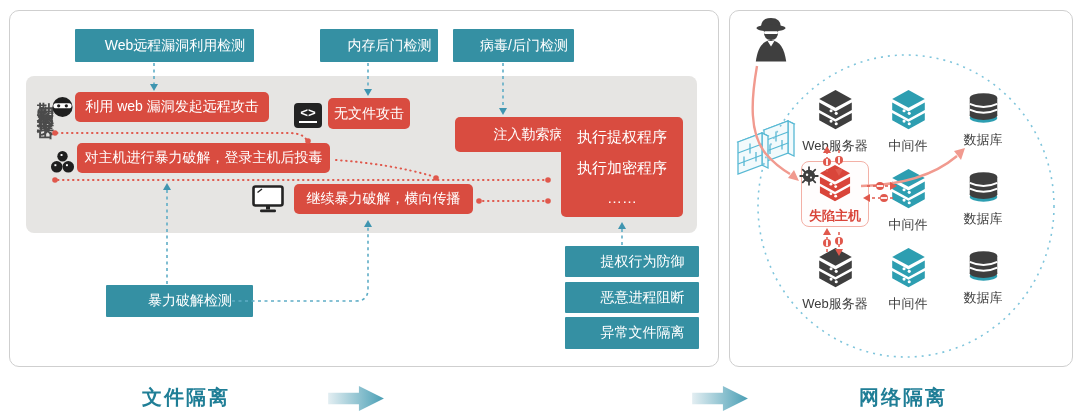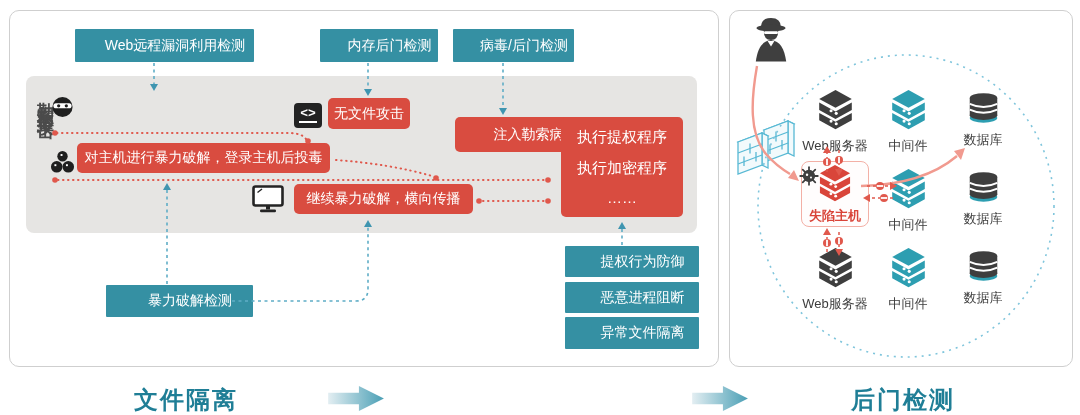--- a/index.html
+++ b/index.html
@@ -20,21 +20,21 @@
   .code-chip{position:absolute;background:#232323;color:#fff;border-radius:4px;
              display:flex;align-items:center;justify-content:center;font-weight:bold;font-size:13px;
              font-family:"Liberation Mono",monospace;}
   .code-chip span{border-bottom:2px solid #fff;padding:0 1px 1px 1px;line-height:12px;}
   svg.overlay{position:absolute;left:0;top:0;pointer-events:none;}
   .grid-cell{position:absolute;width:84px;display:flex;flex-direction:column;align-items:center;}
   .grid-cell .lbl{margin-top:3px;font-size:13px;color:#3c3c3c;white-space:nowrap;}
   #compromised-box{position:absolute;border:1.2px solid #f3b0a6;border-radius:8px;background:#fffdfd;
                    display:flex;flex-direction:column;align-items:center;}
   #compromised-box .lbl{font-size:13px;font-weight:bold;color:#d9453a;margin-top:1px;white-space:nowrap;}
-  .stage-label{position:absolute;width:140px;text-align:center;font-size:24px;font-weight:bold;color:#1f7e96;letter-spacing:2px;}
+  .stage-label{position:absolute;width:140px;text-align:center;font-size:20px;font-weight:bold;color:#1f7e96;letter-spacing:2px;}
 </style>
 </head>
 <body>
 
 <div id="canvas">
 
   <div id="left-panel" class="panel"></div>
   <div id="right-panel" class="panel"></div>
   <div id="gray-zone"></div>
 
@@ -45,20 +45,21 @@
   <div class="teal-box" style="left:453px;top:29px;width:100px;height:33px;">病毒/后门检测</div>
 
   <span class="icon-abs" style="left:51px;top:93px;">
     <svg width="23" height="28" viewBox="0 0 24 26">
         <circle cx="12" cy="13" r="10.5" fill="#1f1f1f"></circle>
         <rect x="2.5" y="9" width="19" height="5.4" rx="2.7" fill="#fff"></rect>
         <circle cx="8" cy="11.7" r="1.7" fill="#1f1f1f"></circle>
         <circle cx="16" cy="11.7" r="1.7" fill="#1f1f1f"></circle>
       </svg>
   </span>
+  <div class="red-box" style="left:75px;top:92px;width:194px;height:30px;">利用 web 漏洞发起远程攻击</div>
 
   <div class="code-chip" style="left:294px;top:103px;width:28px;height:25px;">
       <span>&lt;&gt;</span>
     </div>
   <div class="red-box" style="left:328px;top:98px;width:82px;height:31px;">无文件攻击</div>
 
   <div class="red-box" style="left:455px;top:117px;width:97px;height:35px;padding-left:32px;">注入勒索病毒</div>
 
   <div class="red-box big-red" style="left:561px;top:117px;width:122px;height:100px;">
     <div>执行提权程序</div>
@@ -349,15 +350,15 @@
   <span class="icon-abs" style="left:328px;top:386px;">
     <svg width="58" height="25" viewBox="0 0 60 26">
         <polygon points="0,7 32,7 32,0 58,13 32,26 32,19 0,19" fill="url(#ag)"></polygon>
       </svg>
   </span>
   <span class="icon-abs" style="left:692px;top:386px;">
     <svg width="58" height="25" viewBox="0 0 60 26">
         <polygon points="0,7 32,7 32,0 58,13 32,26 32,19 0,19" fill="url(#ag)"></polygon>
       </svg>
   </span>
-  <div class="stage-label" style="left:833px;top:384px;">后门检测</div>
+  <div class="stage-label" style="left:833px;top:384px;">网络隔离</div>
 
 </div>
 
 </body></html>

